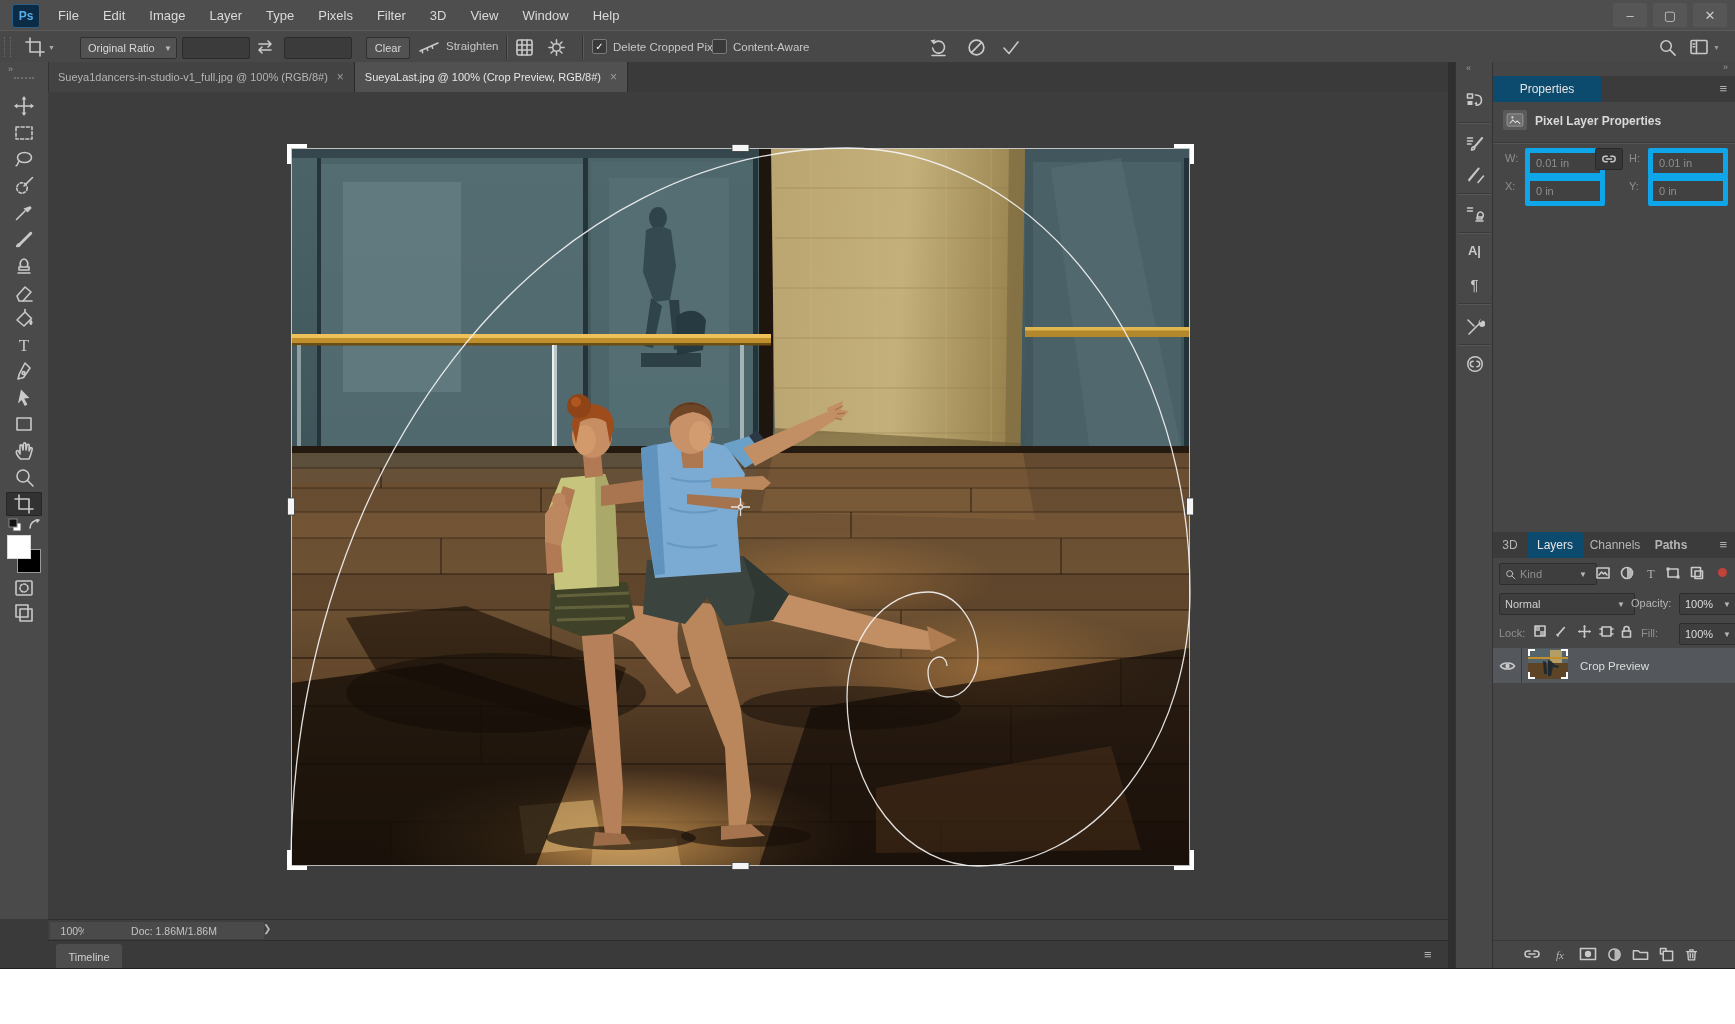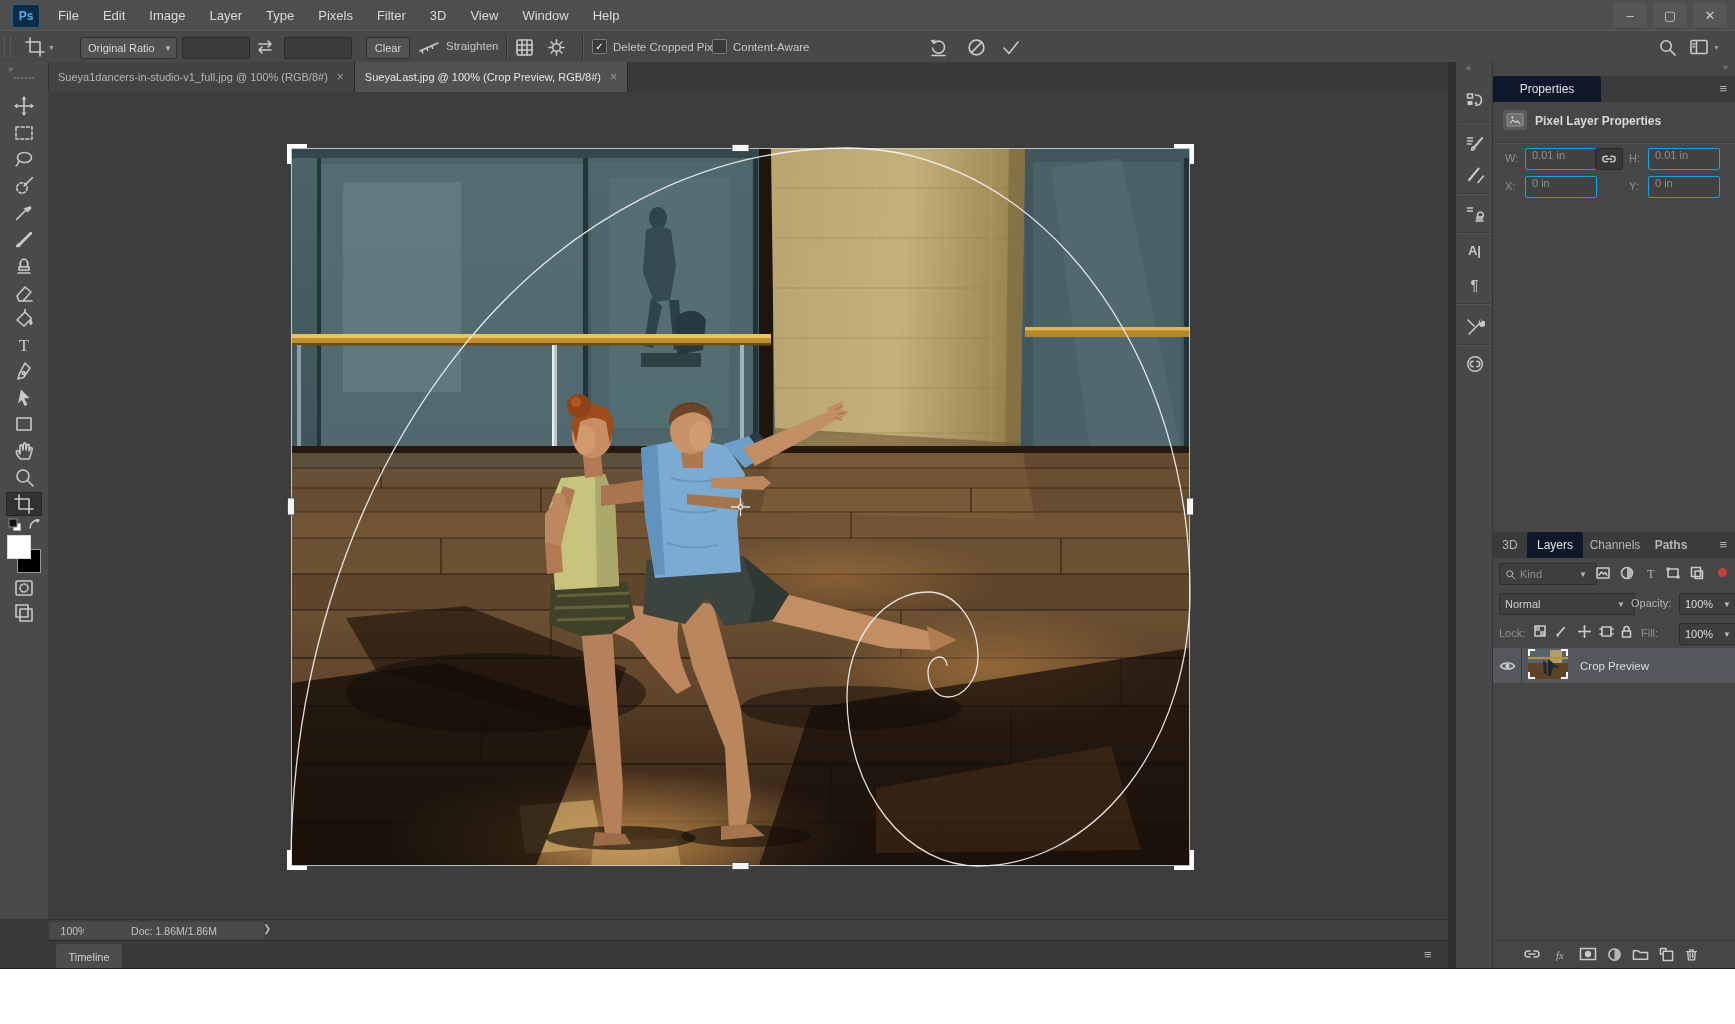--- a/index.html
+++ b/index.html
@@ -66,25 +66,25 @@
   
   .dockgap{left:1448px;top:62px;width:7px;height:906px;background:#2f2f2f;}
   .dockstrip{left:1455px;top:62px;width:37px;height:906px;background:#484848;border-left:1px solid #333;}
   .dockbtn{left:4px;width:29px;height:26px;display:flex;align-items:center;justify-content:center;}
   .dockdiv{left:2px;width:33px;height:1px;background:#3a3a3a;box-shadow:0 1px 0 #565656;}
   .panels{left:1492px;top:62px;width:243px;height:906px;background:#464646;border-left:1px solid #333;}
 
   
   .ptabrow{left:0;width:243px;height:26px;background:#3b3b3b;}
   .ptab{height:26px;display:flex;align-items:center;justify-content:center;font-size:12px;color:#b5b5b5;}
-  .ptab.on{background:#0f172a;color:#e4e4e4;border-radius:3px 3px 0 0;}
+  .ptab.on{background:#0c4a6e;color:#e4e4e4;border-radius:3px 3px 0 0;}
   .burger{color:#b0b0b0;font-size:13px;letter-spacing:1px;}
   .dimtext{color:#8f8f8f;}
-  .pfield{background:#414141;border:1px solid #0ea5e9;border-radius:2px;height:20px;display:flex;
-          padding-left:6px;font-size:11px;color:#8f8f8f;}
+  .pfield{background:#414141;border:5px solid #0ea5e9;border-radius:2px;height:20px;display:flex;
+          align-items:center;padding-left:6px;font-size:11px;color:#8f8f8f;}
   .plabel{font-size:11px;color:#8f8f8f;}
   .dropbox{background:#3e3e3e;border:1px solid #2d2d2d;border-radius:2px;height:20px;display:flex;
            align-items:center;padding:0 5px;font-size:11px;color:#cfcfcf;}
   .lrow{left:0;width:243px;height:35px;display:flex;align-items:center;}
   .lrow.sel{background:#54585c;}
   .eyecell{width:28px;height:35px;display:flex;align-items:center;justify-content:center;border-right:1px solid #3c3c3c;}
   .lname{margin-left:12px;font-size:11.5px;color:#dcdcdc;}
 </style>
 </head>
 <body>

